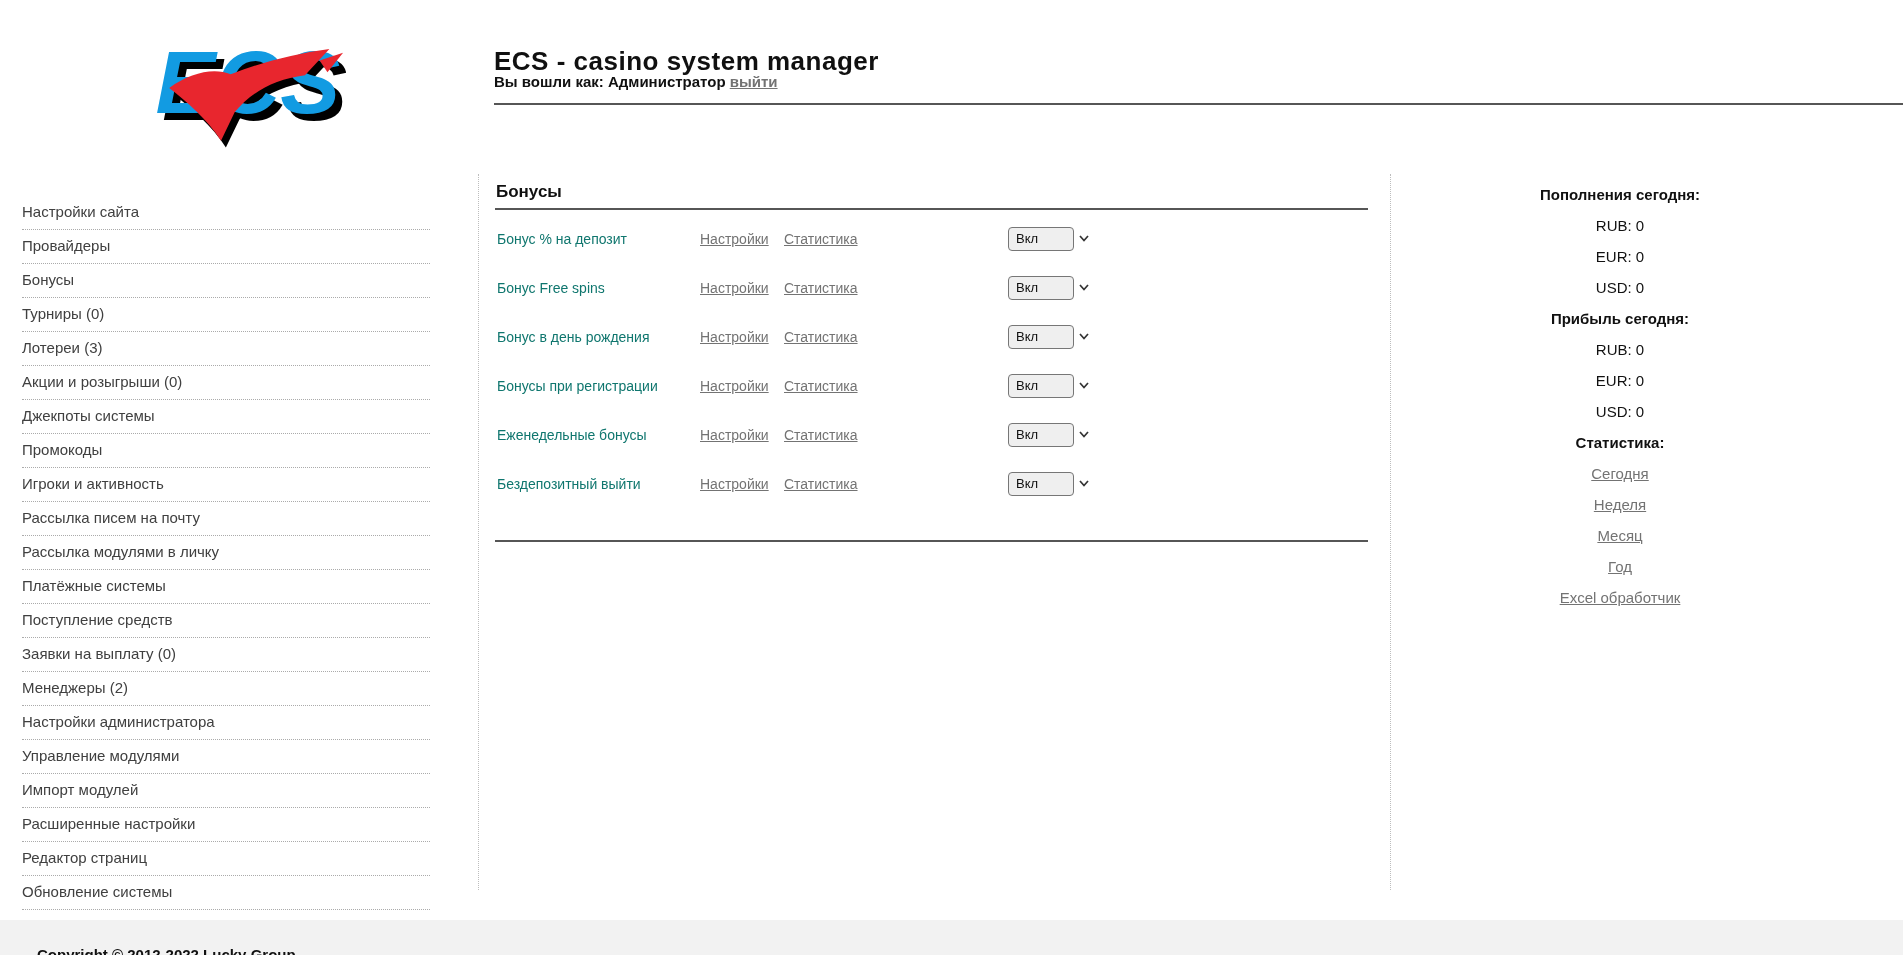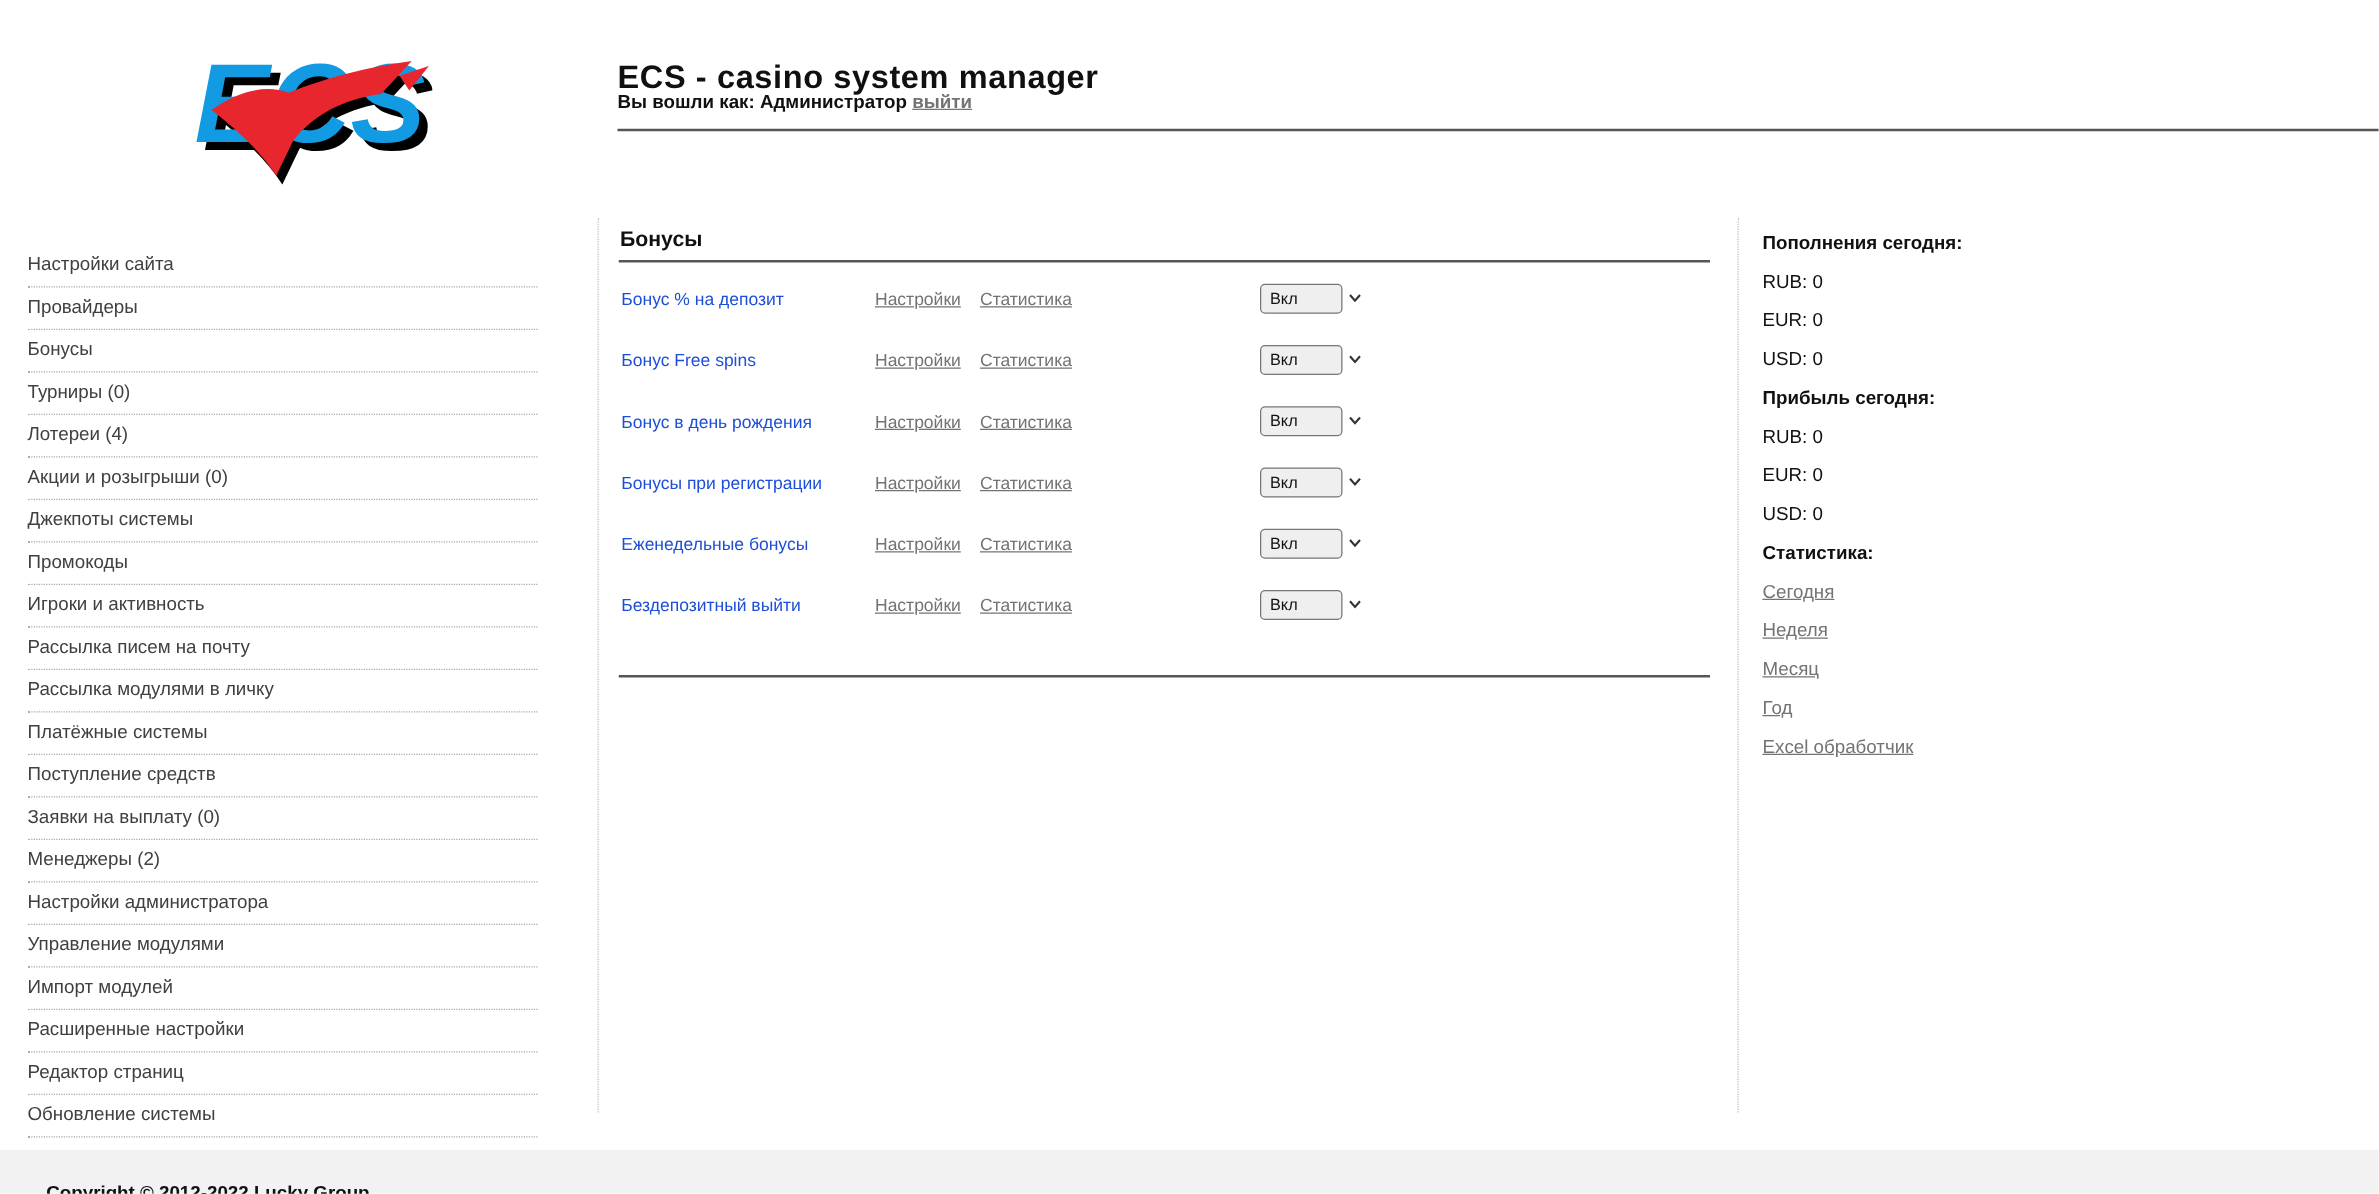--- a/index.html
+++ b/index.html
@@ -23,35 +23,35 @@
   
   .vsep{position:absolute;top:174px;height:716px;width:0;border-left:1px dotted #bdbdbd;}
   .vsep-left{left:478px;}
   .vsep-right{left:1390px;}
 
   
   .main-heading{position:absolute;left:496px;top:182px;font-size:17px;font-weight:bold;color:#101010;}
   .rule-top{position:absolute;left:495px;width:873px;top:208px;height:2px;background:#565656;}
   .bonus-rows{position:absolute;left:495px;top:214px;width:873px;}
   .bonus-row{position:relative;height:49px;}
-  .bonus-row .lbl{position:absolute;left:2px;top:50%;transform:translateY(-50%);font-size:14px;color:#1d4ed8;white-space:nowrap;}
+  .bonus-row .lbl{position:absolute;left:2px;top:50%;transform:translateY(-50%);font-size:14px;color:#0f766e;white-space:nowrap;}
   .bonus-row .cfg{position:absolute;left:205px;top:50%;transform:translateY(-50%);font-size:14px;}
   .bonus-row .stat{position:absolute;left:289px;top:50%;transform:translateY(-50%);font-size:14px;}
   .selwrap{position:absolute;left:513px;top:50%;transform:translateY(-50%);width:88px;height:24px;}
   .selwrap select{
     appearance:none;-webkit-appearance:none;
     width:66px;height:24px;background:#efefef;border:1px solid #767676;border-radius:4px;
     font-family:"Liberation Sans",sans-serif;font-size:13px;color:#111;padding:0 20px 0 7px;cursor:pointer;
   }
   .selwrap .chev{position:absolute;right:7px;top:8px;pointer-events:none;}
   .rule-bottom{position:absolute;left:495px;width:873px;top:540px;height:2px;background:#565656;}
 
   
   .rpanel{position:absolute;left:1410px;top:179px;width:420px;font-size:15px;}
-  .rp-line{height:31px;line-height:31px;white-space:nowrap;}
+  .rp-line{height:31px;line-height:31px;white-space:nowrap;text-align:center;}
   .rp-head{font-weight:bold;}
 
   
   .footer{position:absolute;left:0;top:920px;width:1903px;height:35px;background:#f2f2f2;}
   .copyright{position:absolute;left:37px;top:26px;font-size:15px;font-weight:bold;color:#111;white-space:nowrap;}
 </style>
 </head>
 <body>
 
 <svg class="logo" viewBox="0 0 215 136" aria-hidden="true">
@@ -69,21 +69,21 @@
   <span>Вы вошли как: Администратор</span>
   <a>выйти</a>
 </div>
 <div class="header-rule"></div>
 
 <nav class="sidebar">
     <div class="side-item">Настройки сайта</div>
     <div class="side-item">Провайдеры</div>
     <div class="side-item">Бонусы</div>
     <div class="side-item">Турниры (0)</div>
-    <div class="side-item">Лотереи (4)</div>
+    <div class="side-item">Лотереи (3)</div>
     <div class="side-item">Акции и розыгрыши (0)</div>
     <div class="side-item">Джекпоты системы</div>
     <div class="side-item">Промокоды</div>
     <div class="side-item">Игроки и активность</div>
     <div class="side-item">Рассылка писем на почту</div>
     <div class="side-item">Рассылка модулями в личку</div>
     <div class="side-item">Платёжные системы</div>
     <div class="side-item">Поступление средств</div>
     <div class="side-item">Заявки на выплату (0)</div>
     <div class="side-item">Менеджеры (2)</div>

